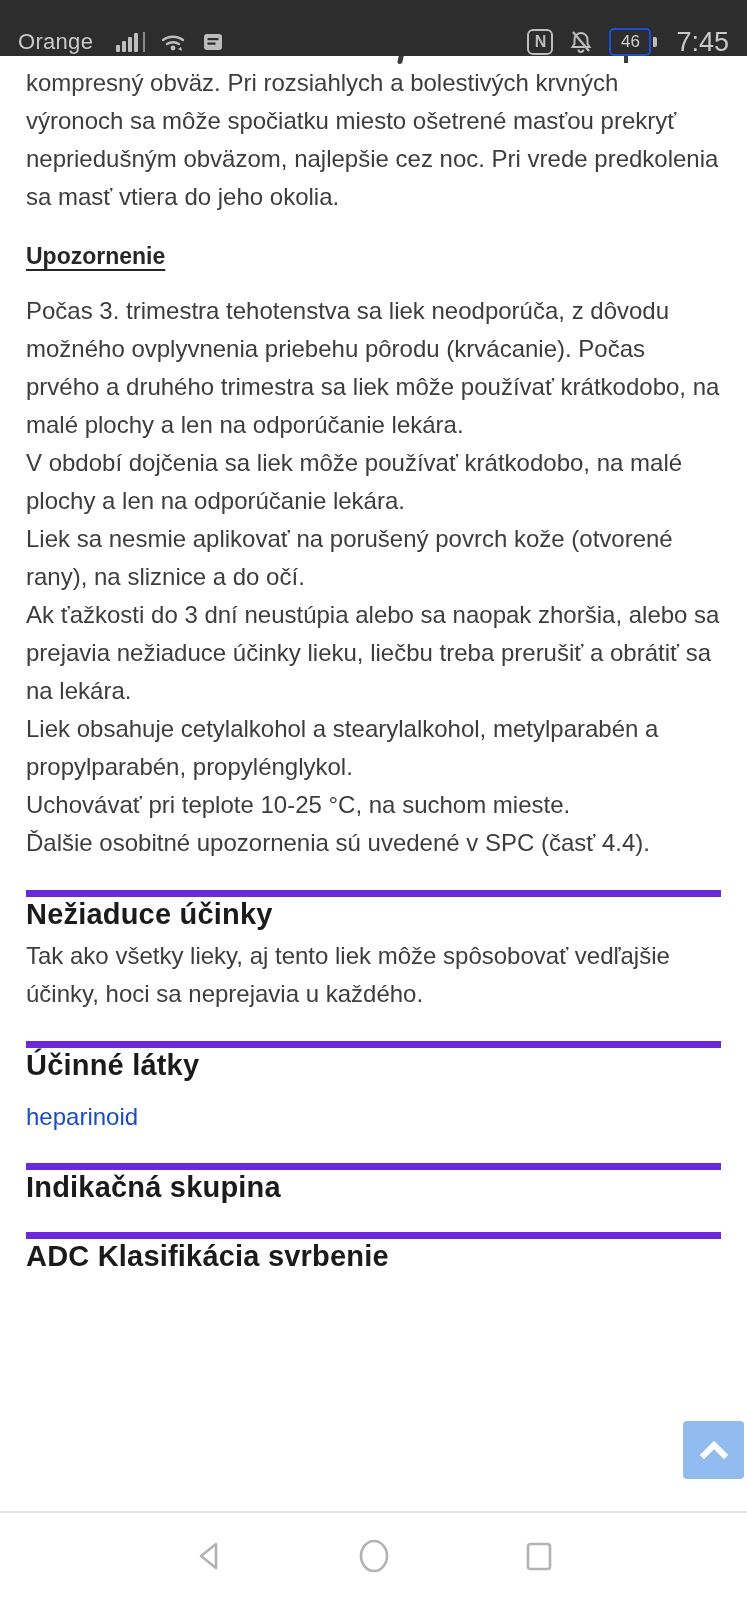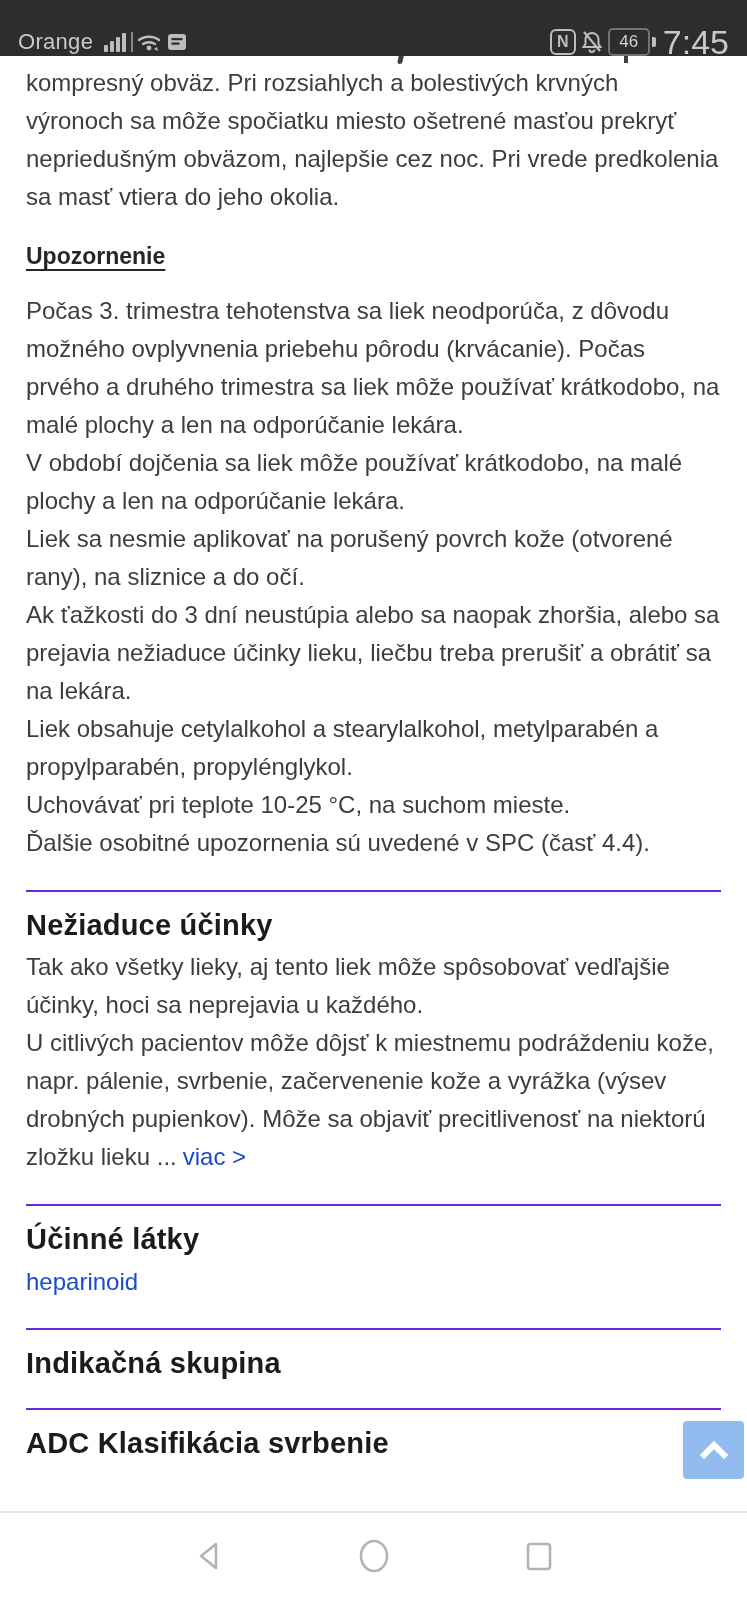--- a/index.html
+++ b/index.html
@@ -8,38 +8,38 @@
     background:#ffffff;overflow:hidden;
     font-family:"Liberation Sans", sans-serif;
   }
   
   .status-bar{
     position:absolute;top:0;left:0;right:0;height:56px;
     background:#2d2d2d;color:#c9c9c9;
     display:flex;align-items:center;justify-content:space-between;
     padding:0 18px;box-sizing:border-box;
   }
-  .sb-left,.sb-right{display:flex;align-items:center;gap:3px;margin-top:28px;}
+  .sb-left,.sb-right{display:flex;align-items:center;gap:15px;margin-top:28px;}
   .sb-carrier{font-size:22px;letter-spacing:.3px;margin-right:8px;}
   .sig-bars{display:flex;align-items:flex-end;gap:2px;height:20px;}
   .sig-bars i{display:block;width:4px;background:#bdbdbd;border-radius:1px;}
   .sig-sep{display:block;width:2px;height:20px;background:#8a8a8a;margin-left:3px;}
   .nfc-box{
     width:22px;height:22px;border:2px solid #bdbdbd;border-radius:6px;
     display:flex;align-items:center;justify-content:center;
     font-size:16px;font-weight:bold;color:#bdbdbd;
   }
   .battery{display:flex;align-items:center;}
   .battery .cell{
-    min-width:34px;height:24px;border:2px solid #737373;border-radius:5px;
+    min-width:34px;height:24px;border:2px solid #1d4ed8;border-radius:5px;
     display:flex;align-items:center;justify-content:center;
     font-size:17px;color:#cfcfcf;padding:0 2px;
   }
   .battery .cap{width:4px;height:10px;background:#bdbdbd;border-radius:0 2px 2px 0;margin-left:2px;}
-  .sb-time{font-size:34px;color:#c9c9c9;margin-left:4px;}
+  .sb-time{font-size:27px;color:#c9c9c9;margin-left:4px;}
   
   .clipped-line{position:relative;height:8px;overflow:hidden;}
   .clipped-line .mark-comma{
     position:absolute;left:372px;top:-1px;width:5px;height:9px;
     border-radius:0 0 4px 4px;background:#3c3c3c;transform:skewX(-12deg);
   }
   .clipped-line .mark-stroke{
     position:absolute;left:598px;top:-2px;width:4px;height:9px;background:#3c3c3c;
   }
   
@@ -47,27 +47,27 @@
     position:absolute;top:56px;left:0;right:0;
     padding:0 26px;box-sizing:border-box;
     color:#3d3d3d;font-size:24px;line-height:38px;
   }
   .para{margin:0;}
   .warn-heading{
     display:inline-block;margin:22px 0 18px;
     font-size:23px;font-weight:bold;color:#262626;
     text-decoration:underline;text-underline-offset:5px;line-height:36px;
   }
-  .section{border-top:2px solid #6d28d9;margin-top:28px;padding-top:16px;}
+  .section{border-top:7px solid #6d28d9;margin-top:28px;padding-top:0;}
   .section h2{
     margin:0 0 6px;font-size:29px;line-height:34px;
     font-weight:bold;color:#1b1b1b;letter-spacing:.2px;
   }
   a.link{color:#1b4cc8;text-decoration:none;cursor:pointer;}
-  .link-line{line-height:36px;margin-top:8px;}
+  .link-line{line-height:36px;margin-top:17px;}
   .more-link{margin-left:6px;}
   
   .scroll-top{
     position:absolute;right:3px;bottom:120px;width:61px;height:58px;
     background:#92bcef;border:none;border-radius:4px;
     display:flex;align-items:center;justify-content:center;cursor:pointer;
   }
   
   .nav-bar{
     position:absolute;left:0;right:0;bottom:0;height:86px;
@@ -145,21 +145,20 @@
       <div class="para">Liek sa nesmie aplikovať na porušený povrch kože (otvorené rany), na sliznice a do očí.</div>
       <div class="para">Ak ťažkosti do 3 dní neustúpia alebo sa naopak zhoršia, alebo sa prejavia nežiaduce účinky lieku, liečbu treba prerušiť a obrátiť sa na lekára.</div>
       <div class="para">Liek obsahuje cetylalkohol a stearylalkohol, metylparabén a propylparabén, propylénglykol.</div>
       <div class="para">Uchovávať pri teplote 10-25 °C, na suchom mieste.</div>
       <div class="para">Ďalšie osobitné upozornenia sú uvedené v SPC (časť 4.4).</div>
     </div>
 
     <div class="section">
       <h2>Nežiaduce účinky</h2>
       <div class="para">Tak ako všetky lieky, aj tento liek môže spôsobovať vedľajšie účinky, hoci sa neprejavia u každého.</div>
-      <div class="para"><span>U citlivých pacientov môže dôjsť k miestnemu podráždeniu kože, napr. pálenie, svrbenie, začervenenie kože a vyrážka (výsev drobných pupienkov). Môže sa objaviť precitlivenosť na niektorú zložku lieku ...</span><a class="link more-link">viac &gt;</a></div>
     </div>
 
     <div class="section">
       <h2>Účinné látky</h2>
       <div class="link-line"><a class="link">heparinoid</a></div>
     </div>
 
     <div class="section">
       <h2>Indikačná skupina</h2>
     </div>

